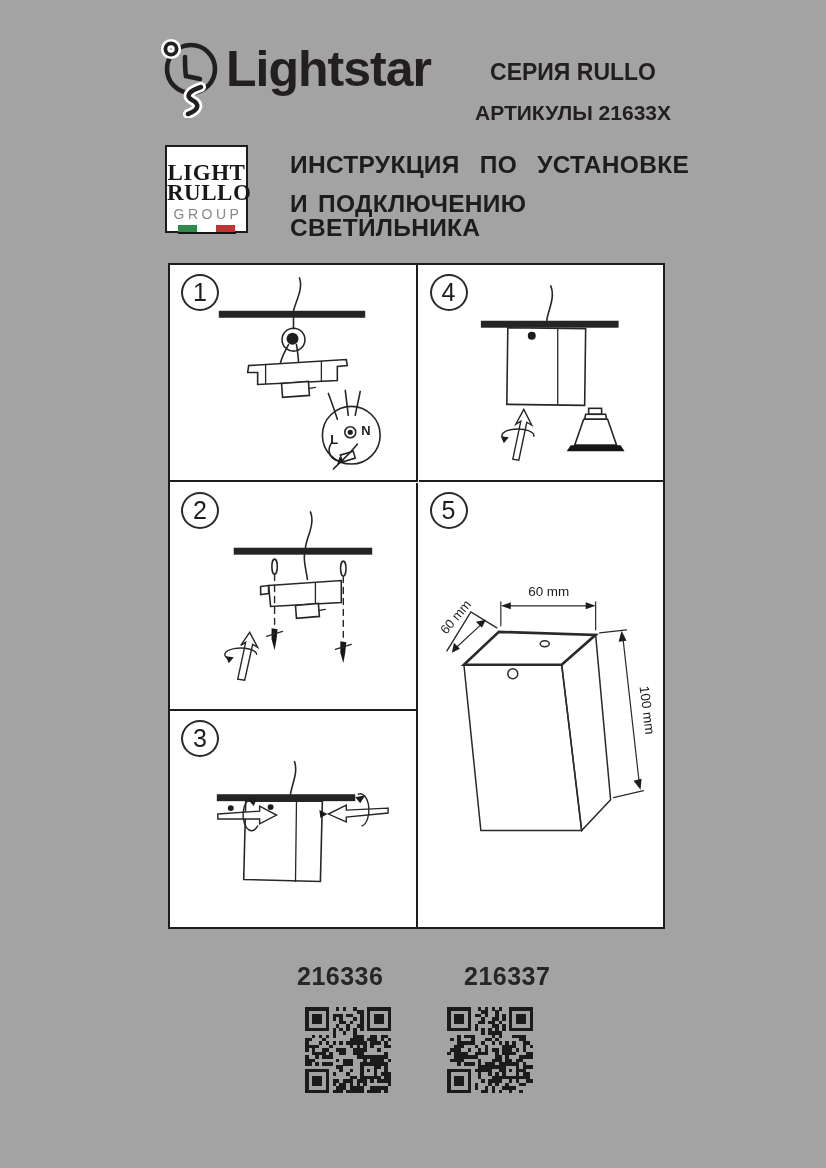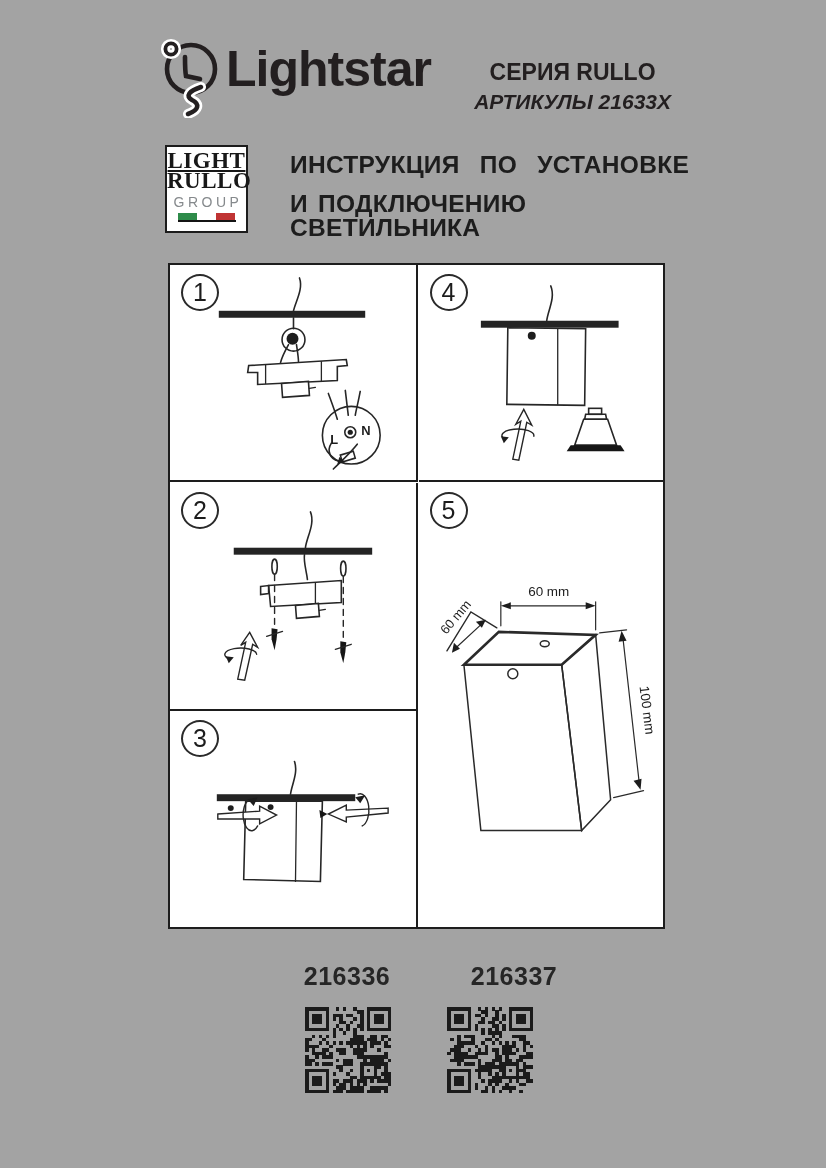--- a/index.html
+++ b/index.html
@@ -4,28 +4,28 @@
 <style>
   html,body{margin:0;padding:0;background:#fff;}
   .page{position:relative;width:826px;height:1168px;background:#a3a3a3;overflow:hidden;
         font-family:"Liberation Sans",sans-serif;color:#231f20;}
   .abs{position:absolute;}
 
   
   .brand{left:226px;top:44px;font-size:50px;font-weight:700;letter-spacing:-1px;line-height:1;}
   .series-block{right:155px;top:60px;text-align:center;}
   .series{font-size:23px;font-weight:700;line-height:1.1;}
-  .articles{font-size:21px;font-weight:700;margin-top:5px;font-style:italic;}
+  .articles{font-size:21px;font-weight:700;margin-top:16px;}
 
   
   .logo-box{left:165px;top:145px;width:79px;height:84px;border:2px solid #1c1c1c;
             text-align:center;background:#fff;}
   .lb-serif{font-family:"Liberation Serif",serif;font-weight:700;font-size:23px;line-height:0.86;
             letter-spacing:0.5px;color:#181818;}
-  .lb-first{margin-top:4px;text-decoration:underline;}
+  .lb-first{margin-top:16px;}
   .lb-group{font-size:14px;letter-spacing:3.5px;text-indent:3px;color:#85898c;margin-top:3px;}
   .flag{width:58px;height:7px;margin:3px auto 0;display:flex;border-bottom:2px solid #141414;}
   .flag span{flex:1;height:100%;}
 
   
   .title-block{left:290px;top:153px;width:406px;color:#1d1d1d;}
   .t1{font-size:24.5px;font-weight:700;word-spacing:13px;letter-spacing:0.3px;line-height:1;}
   .t2{font-size:24.5px;font-weight:700;word-spacing:3px;letter-spacing:0.3px;margin-top:14px;line-height:1;}
 
   
@@ -35,21 +35,21 @@
   .p2{left:0;top:217.5px;width:246px;height:226px;border-right:2.5px solid #1d1d1d;border-bottom:2.5px solid #1d1d1d;}
   .p3{left:0;top:446px;width:246px;height:216px;border-right:2.5px solid #1d1d1d;}
   .p4{left:248.5px;top:0;width:244.5px;height:215px;border-bottom:2.5px solid #1d1d1d;}
   .p5{left:248.5px;top:217.5px;width:244.5px;height:444.5px;}
   .num{position:absolute;left:11px;top:9px;width:34px;height:33px;border:2px solid #2a2a2a;
        border-radius:50%;display:flex;align-items:center;justify-content:center;
        font-size:25px;color:#1c1c1c;background:#fff;z-index:2;}
   .diagram{position:absolute;left:0;top:0;width:100%;height:100%;}
 
   
-  .art{top:962px;width:100px;text-align:center;font-size:25px;font-weight:700;
+  .art{top:962px;width:100px;text-align:left;font-size:25px;font-weight:700;
        letter-spacing:0.5px;color:#262626;}
   .a0{left:297px;} .a1{left:464px;}
   .qr{top:1007px;width:86px;height:86px;}
   .q0{left:305px;} .q1{left:447px;}
   .qr svg{display:block;width:100%;height:100%;}
 
   svg text{font-family:"Liberation Sans",sans-serif;fill:#1d1d1d;}
 </style>
 </head>
 <body>

